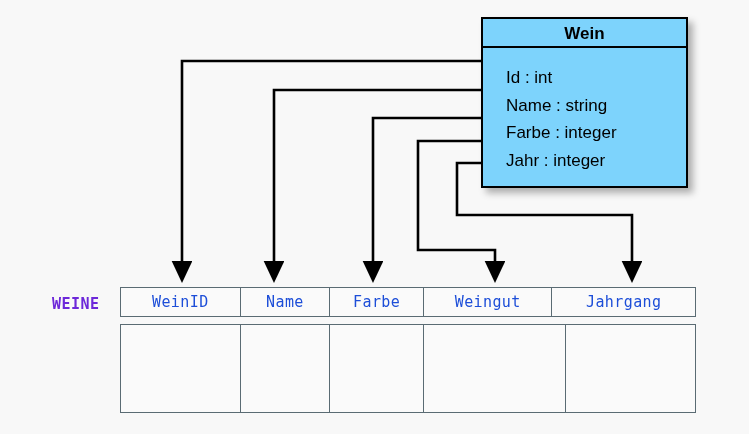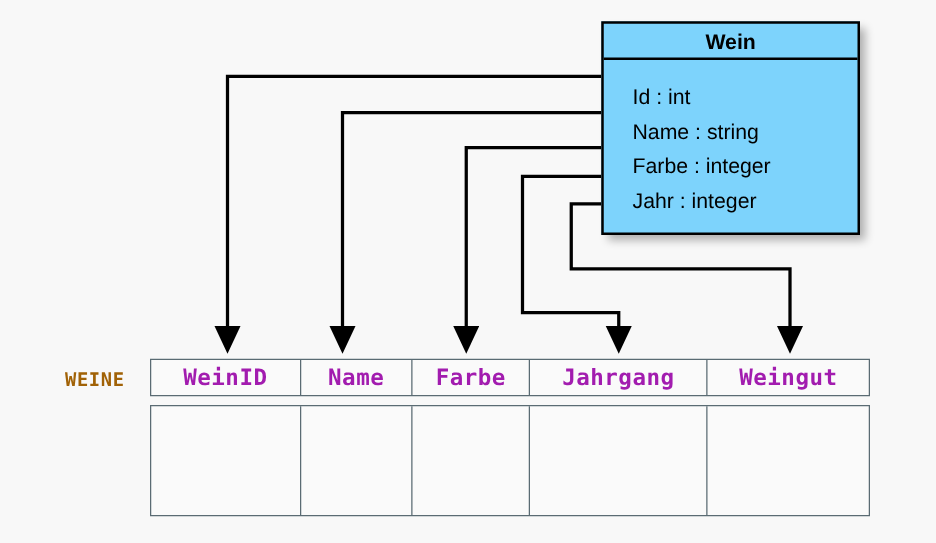--- a/index.html
+++ b/index.html
@@ -68,21 +68,21 @@
 
   
   .table-label {
     position: absolute;
     left: 52px;
     top: 292px;
     font-family: "DejaVu Sans Mono", monospace;
     font-weight: bold;
     font-size: 15px;
     letter-spacing: 0.5px;
-    color: #a16207;
+    color: #6d28d9;
     line-height: 24px;
   }
   .tbl-header {
     position: absolute;
     left: 120px;
     top: 287px;
     width: 576px;
     height: 30px;
     display: flex;
     border: 1px solid #5a6b73;
@@ -100,24 +100,24 @@
     box-sizing: border-box;
     background: #fafafa;
   }
   .hcell {
     border-right: 1px solid #5a6b73;
     box-sizing: border-box;
     display: flex;
     align-items: center;
     justify-content: center;
     font-family: "DejaVu Sans Mono", monospace;
-    font-weight: bold;
-    font-size: 18px;
+    font-weight: normal;
+    font-size: 15px;
     letter-spacing: 0.4px;
-    color: #a21caf;
+    color: #1d4ed8;
   }
   .hcell:last-child { border-right: none; }
   .bcell {
     border-right: 1px solid #5a6b73;
     box-sizing: border-box;
   }
   .bcell:last-child { border-right: none; }
 </style>
 </head>
 <body>
@@ -153,22 +153,22 @@
       <div class="uml-attr">Jahr : integer</div>
     </div>
   </div>
 
   <div class="table-label">WEINE</div>
 
   <div class="tbl-header">
     <div class="hcell" style="width:120px">WeinID</div>
     <div class="hcell" style="width:90px">Name</div>
     <div class="hcell" style="width:94px">Farbe</div>
+    <div class="hcell" style="width:129px">Weingut</div>
     <div class="hcell" style="width:143px">Jahrgang</div>
-    <div class="hcell" style="width:129px">Weingut</div>
   </div>
 
   <div class="tbl-body">
     <div class="bcell" style="width:120px"></div>
     <div class="bcell" style="width:90px"></div>
     <div class="bcell" style="width:94px"></div>
     <div class="bcell" style="width:143px"></div>
     <div class="bcell" style="width:129px"></div>
   </div>
 

